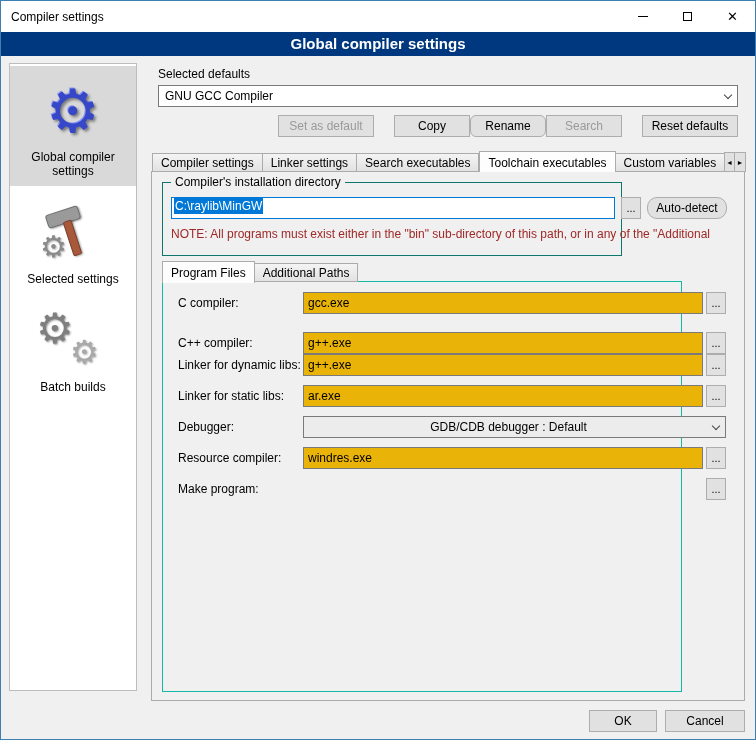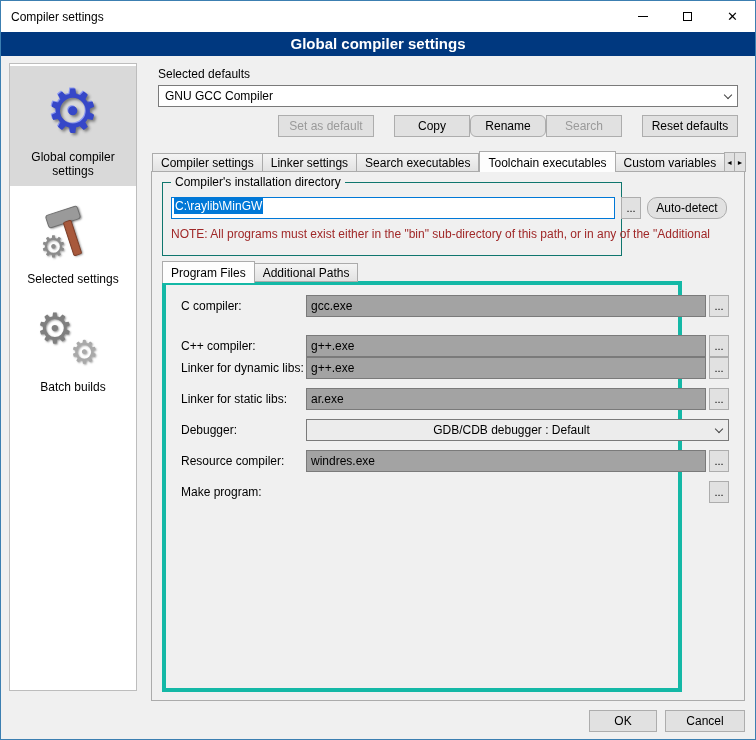--- a/index.html
+++ b/index.html
@@ -75,25 +75,25 @@
   .groupbox { position:absolute; left:10px; top:10px; width:460px; height:74px; border:1px solid #0f766e; }
   .groupbox .legend { position:absolute; top:-8px; left:8px; background:#F0F0F0; padding:0 4px; font-size:12px; }
   .path-input { position:absolute; left:8px; top:14px; width:444px; height:22px; background:#FFF; border:1px solid #0078D7; display:flex; align-items:flex-start; padding-left:2px; overflow:hidden; }
   .path-input .sel { background:var(--selection,#0078D7); color:#FFF; padding:1px 1px; white-space:nowrap; }
   .dots-btn { width:20px; height:22px; font-size:11px; line-height:18px; }
   .gb-dots { position:absolute; left:458px; top:14px; }
   .autodetect { position:absolute; left:484px; top:14px; width:80px; height:22px;border-radius:10px; }
   .note { position:absolute; left:8px; top:44px; width:560px; color:var(--note,#A02828); white-space:nowrap; overflow:hidden; }
 
   .subtabstrip { position:absolute; left:10px; top:88px; height:22px; display:flex; align-items:flex-end; z-index:3; }
-  .subpanel { position:absolute; left:10px; top:109px; width:520px; height:411px; border:4px solid #14b8a6; background:#F0F0F0; }
+  .subpanel { position:absolute; left:10px; top:109px; width:520px; height:411px; border:1px solid #14b8a6; background:#F0F0F0; }
 
   .form-row { position:absolute; left:0; height:22px; width:100%; }
   .f-label { position:absolute; left:15px; line-height:22px; }
-  .f-input { position:absolute; left:140px; width:400px; height:22px; border:1px solid #7A7A7A; background:#a3a3a3; font-family:"Liberation Sans",sans-serif; font-size:12px; padding:8px 4px; }
+  .f-input { position:absolute; left:140px; width:400px; height:22px; border:1px solid #7A7A7A; background:#eab308; font-family:"Liberation Sans",sans-serif; font-size:12px; padding:8px 4px; }
   .f-dots { position:absolute; left:543px; top:0; }
   .combo-dbg { position:absolute; left:140px; width:423px; height:22px; background:#ECECEC;text-align:center; }
 
   
   .b-ok { position:absolute; left:588px; top:709px; width:68px; height:22px; }
   .b-cancel { position:absolute; left:664px; top:709px; width:80px; height:22px; }
 </style>
 </head>
 <body>
 

